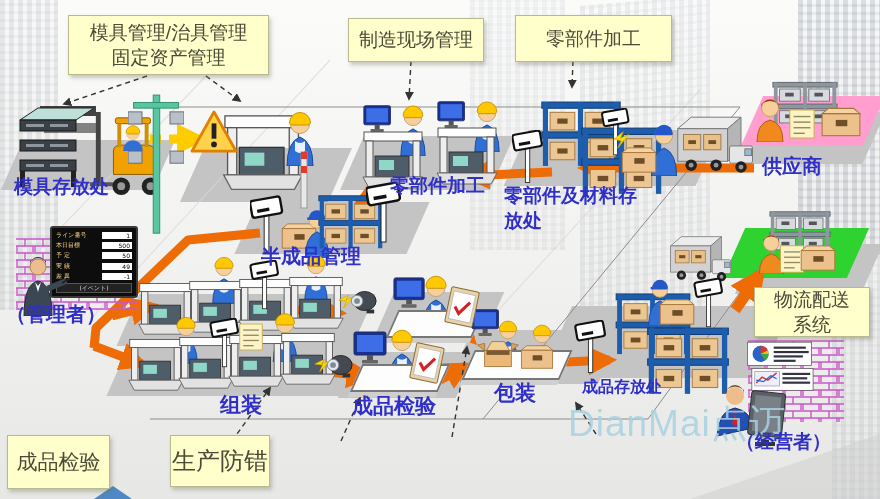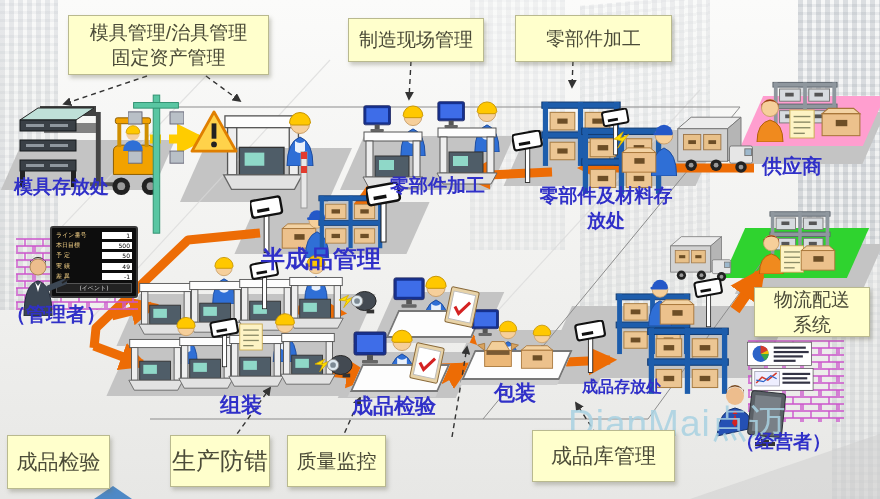--- a/index.html
+++ b/index.html
@@ -608,26 +608,26 @@
     </svg>
   <svg class="icon" style="left:746px;top:338px;width:70px;height:58px;z-index:12">
       <use href="#sym-reports"></use>
     </svg>
   <svg class="icon" style="left:712px;top:384px;width:76px;height:64px;z-index:12">
       <use href="#sym-operator"></use>
     </svg>
 
   <div class="blabel" style="left:14px;top:174px;font-size:19px">模具存放处</div>
   <div class="blabel" style="left:390px;top:173px;font-size:19px">零部件加工</div>
-  <div class="blabel" style="left:524px;top:184px;width:164px;font-size:19px;text-align:center;line-height:1.3;white-space:normal">
+  <div class="blabel" style="left:504px;top:184px;width:164px;font-size:19px;text-align:left;line-height:1.3;white-space:normal">
     <span>零部件及材料存</span><br>
     <span>放处</span>
   </div>
   <div class="blabel" style="left:762px;top:153px;font-size:20px">供应商</div>
-  <div class="blabel" style="left:261px;top:243px;font-size:24px">半成品管理</div>
+  <div class="blabel" style="left:261px;top:243px;font-size:20px">半成品管理</div>
   <div class="blabel" style="left:6px;top:301px;font-size:20px">（管理者）</div>
   <div class="blabel" style="left:220px;top:391px;font-size:21px">组装</div>
   <div class="blabel" style="left:352px;top:392px;font-size:21px">成品检验</div>
   <div class="blabel" style="left:494px;top:379px;font-size:21px">包装</div>
   <div class="blabel" style="left:582px;top:377px;font-size:16px">成品存放处</div>
   <div class="blabel" style="left:736px;top:429px;font-size:19px">（经营者）</div>
 
   <div class="callout" style="left:68px;top:15px;width:199px;height:58px;font-size:19px">
     <span>模具管理/治具管理</span>
     <span>固定资产管理</span>
@@ -641,22 +641,16 @@
   <div class="callout" style="left:754px;top:287px;width:114px;height:48px;font-size:19px">
     <span>物流配送</span>
     <span>系统</span>
   </div>
   <div class="callout" style="left:7px;top:435px;width:101px;height:52px;font-size:21px">
     <span>成品检验</span>
   </div>
   <div class="callout" style="left:170px;top:435px;width:98px;height:50px;font-size:24px">
     <span>生产防错</span>
   </div>
-  <div class="callout" style="left:287px;top:435px;width:97px;height:50px;font-size:20px">
-    <span>质量监控</span>
-  </div>
-  <div class="callout" style="left:532px;top:430px;width:141px;height:50px;font-size:21px">
-    <span>成品库管理</span>
-  </div>
 
   <div class="wm">DianMai点迈</div>
 
 </div>
 
 </body></html>

